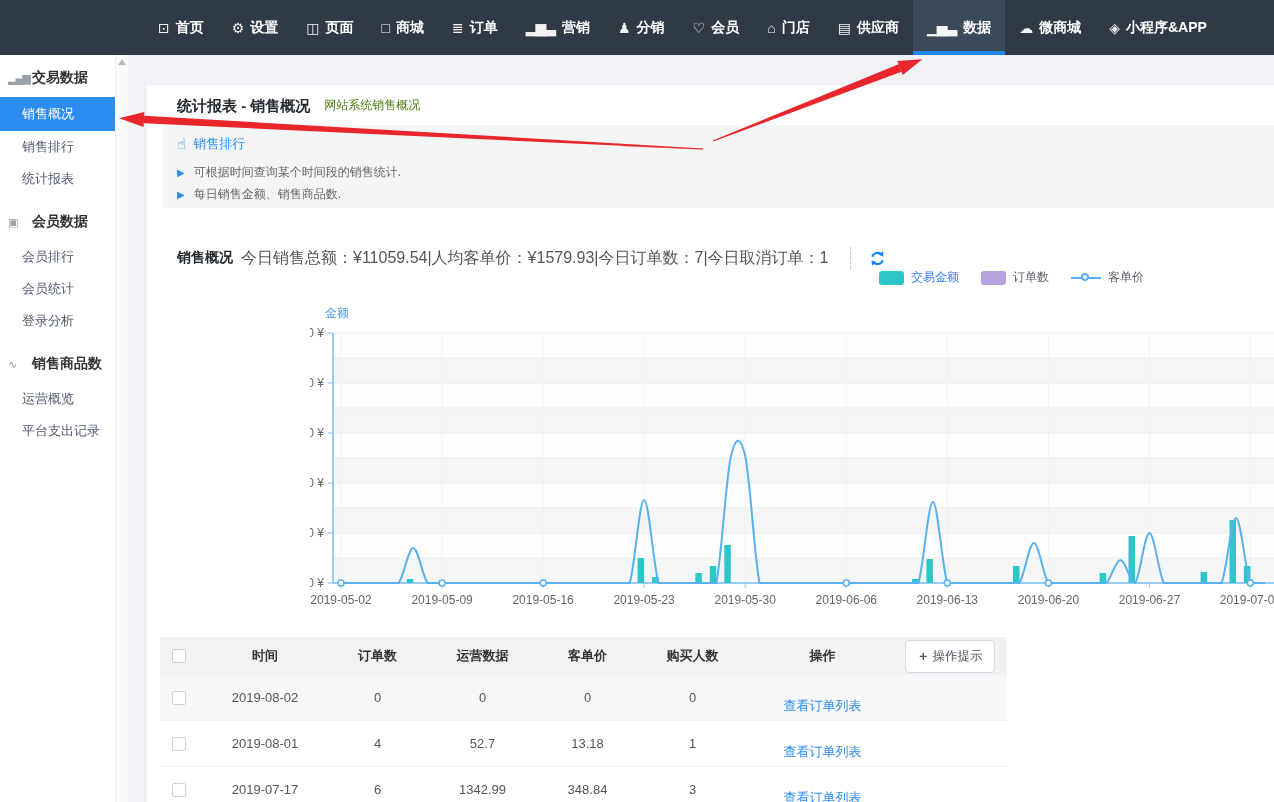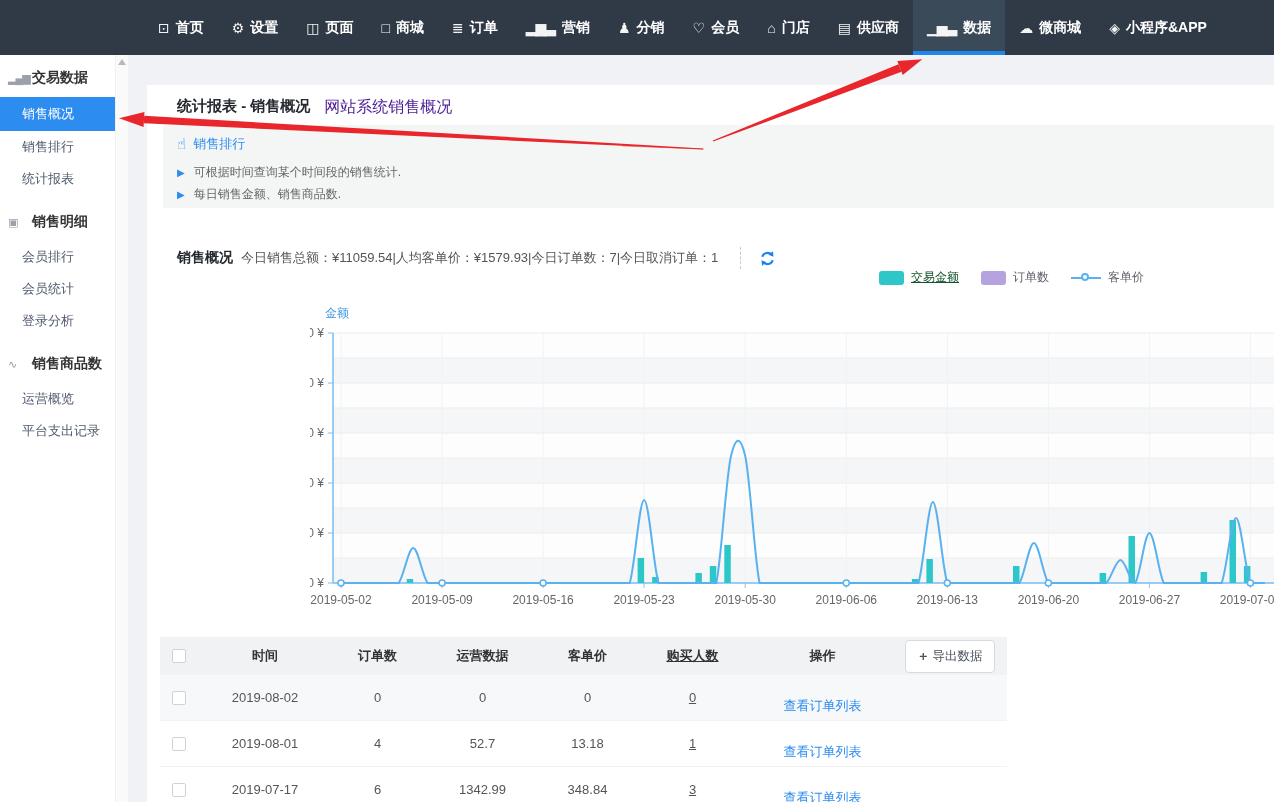--- a/index.html
+++ b/index.html
@@ -23,32 +23,32 @@
   .side-item.active { height:34px; background:#2d8cf0; color:#fff; }
   .side-scroll { position:absolute; left:115px; top:55px; width:13px; height:747px; background:#fafafa; border-left:1px solid #f0f0f0; z-index:2; }
   .scroll-arrow-up { position:absolute; left:2px; top:4px; width:0; height:0; border-left:4px solid transparent; border-right:4px solid transparent; border-bottom:6px solid #b6bac0; }
   .gutter { position:absolute; left:128px; top:55px; width:19px; height:747px; background:#f0f2f5; z-index:1; }
   .topstrip { position:absolute; left:128px; top:55px; width:1146px; height:30px; background:#f0f2f5; z-index:1; }
 
   
   .panel { position:absolute; left:147px; top:85px; width:1127px; height:717px; background:#fff; z-index:2; }
   .page-head { position:absolute; left:30px; top:12px; display:flex; align-items:flex-start; }
   .page-title { font-size:15px; font-weight:700; color:#24292f; }
-  .page-subtitle { margin-left:14px; font-size:16px; color:#4c1d95; }
+  .page-subtitle { margin-left:14px; font-size:12px; color:#4d7c0f; }
 
   .tips-box { position:absolute; left:16px; right:0; top:40px; height:83px; background:#f4f6f5; padding:10px 14px; }
   .tips-title { display:flex; align-items:center; color:#2d8cf0; font-size:13px; }
   .tips-title .icon { font-size:15px; margin-right:7px; }
   .tips-list { margin-top:8px; }
   .tip-item { display:flex; align-items:center; height:22px; font-size:12px; color:#666; }
   .tip-item .bullet { color:#2d8cf0; font-size:10px; margin-right:9px; }
 
   .stats-row { position:absolute; left:30px; top:160px; height:26px; display:flex; align-items:center; }
   .stats-title { font-size:14px; font-weight:700; color:#24292f; margin-right:8px; }
-  .stats-summary { font-size:13px; color:#555; }
+  .stats-summary { font-size:16px; color:#555; }
   .stats-divider { width:0; height:22px; border-left:1px dashed #c8c8c8; margin:0 18px 0 22px; }
   .refresh-btn { width:18px; height:18px; cursor:pointer; display:flex; align-items:center; }
 
   .legend { position:absolute; top:184px; right:130px; display:flex; align-items:center; }
   .legend-item { display:flex; align-items:center; margin-left:22px; cursor:pointer; font-size:12px; color:#5c6168; }
   .legend-swatch { width:25px; height:14px; border-radius:3px; margin-right:7px; }
   .legend-linewrap { display:none; position:relative; width:30px; height:14px; margin-right:7px; }
   .legend-item.line .legend-linewrap { display:block; }
   .legend-linewrap .lseg { position:absolute; top:6px; left:0; width:30px; height:2px; background:currentColor; }
   .legend-linewrap .lcirc { position:absolute; top:2px; left:10px; width:8px; height:8px; border:2px solid currentColor; border-radius:50%; background:#fff; }
@@ -64,21 +64,21 @@
   .trow { display:flex; align-items:center; }
   .thead { background:#f1f2f3; height:38px; font-size:13px; font-weight:700; color:#333; }
   .tbody-row { height:46px; font-size:13px; color:#555; border-bottom:1px solid #f2f2f2; background:#fff; }
   .tbody-row:first-child { background:#f7f8f9; }
   .cell { display:flex; align-items:center; justify-content:center; }
   .col-cb { width:40px; justify-content:flex-start; padding-left:12px; }
   .col-time { width:130px; }
   .col-orders { width:95px; }
   .col-sales { width:115px; }
   .col-price { width:95px; }
-  .col-buyers { width:115px;text-decoration:underline; }
+  .col-buyers { width:115px; }
   .col-action { width:145px; }
   .col-export { width:112px; justify-content:flex-start; }
   .checkbox { width:14px; height:14px; border:1px solid #cfd3d8; border-radius:2px; background:#fff; cursor:pointer; }
   .order-link { color:#2d8cf0; cursor:pointer; text-decoration:none; font-size:13px;margin-top:16px; }
   .export-btn { margin-left:10px; display:flex; align-items:center; background:#fff; border:1px solid #d7dade; border-radius:4px; padding:7px 11px; font-size:12.5px; color:#4a515c; cursor:pointer; white-space:nowrap; }
   .export-btn .plus { font-weight:700; margin-right:3px; }
 
   
   .annot { position:absolute; left:0; top:0; width:1274px; height:802px; z-index:60; pointer-events:none; }
 </style>
@@ -172,21 +172,21 @@
         <span>销售排行</span>
       </div>
 
       <div class="side-row side-item">
         <span class="icon"></span>
         <span>统计报表</span>
       </div>
 
       <div class="side-row side-header" style="margin-top: 8px;">
         <span class="icon">▣</span>
-        <span>销售明细</span>
+        <span>会员数据</span>
       </div>
 
       <div class="side-row side-item">
         <span class="icon"></span>
         <span>会员排行</span>
       </div>
 
       <div class="side-row side-item">
         <span class="icon"></span>
         <span>会员统计</span>
@@ -255,21 +255,21 @@
             <path d="M12.9 9.6A5.1 5.1 0 0 1 4 11.4"></path>
           </g>
           <polygon fill="#1a82f7" points="13.2,1.2 13.6,6.4 9.0,4.4"></polygon>
           <polygon fill="#1a82f7" points="2.8,14.8 2.4,9.6 7.0,11.6"></polygon>
         </svg>
       </span>
     </div>
 
     <div class="legend">
 
-        <div class="legend-item" style="color: #14532d; text-decoration: underline;">
+        <div class="legend-item" style="color: #3b82f6;">
           <span class="legend-swatch" style="background: rgb(46, 199, 201);"></span>
 
           <span>交易金额</span>
         </div>
 
         <div class="legend-item" style="color: rgb(92, 97, 104);">
           <span class="legend-swatch" style="background: rgb(182, 162, 222);"></span>
 
           <span>订单数</span>
         </div>
@@ -383,21 +383,21 @@
         </div>
         <div class="cell col-time">时间</div>
         <div class="cell col-orders">订单数</div>
         <div class="cell col-sales">运营数据</div>
         <div class="cell col-price">客单价</div>
         <div class="cell col-buyers">购买人数</div>
         <div class="cell col-action">操作</div>
         <div class="cell col-export">
           <button class="export-btn">
             <span class="plus">＋</span>
-            <span>导出数据</span>
+            <span>操作提示</span>
           </button>
         </div>
       </div>
       <div>
 
           <div class="trow tbody-row">
             <div class="cell col-cb">
               <span class="checkbox"></span>
             </div>
             <div class="cell col-time">2019-08-02</div>

